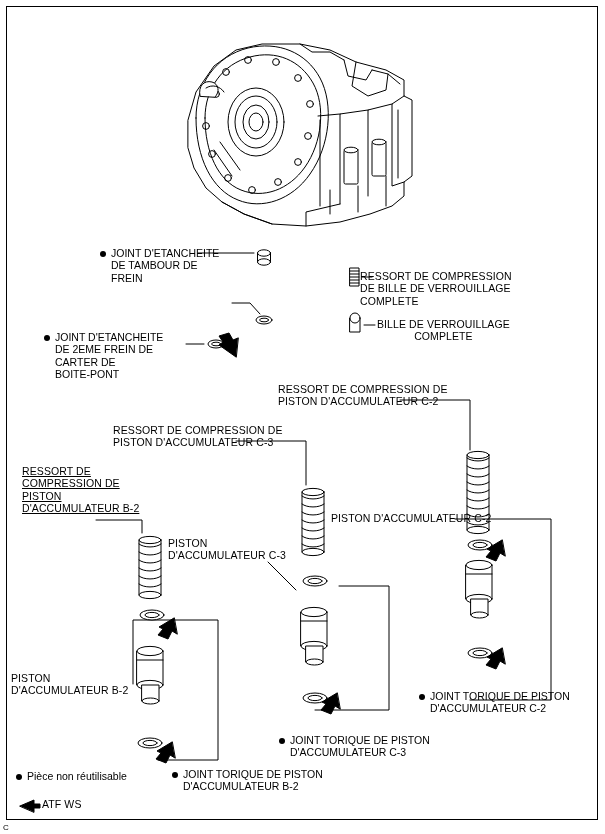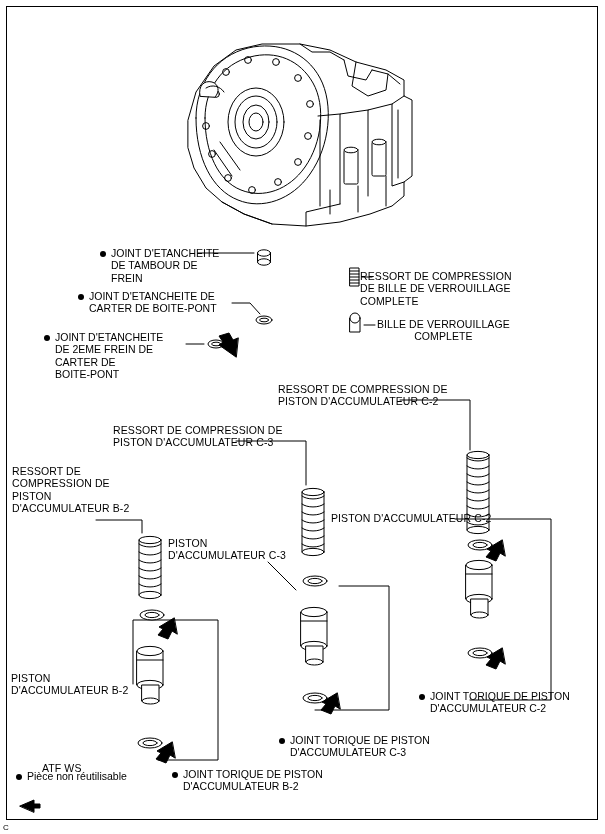--- a/index.html
+++ b/index.html
@@ -287,42 +287,40 @@
         <path d="M20 806 L34 800 L34 804 L40 804 L40 808 L34 808 L34 812 Z" fill="#000" stroke="#000"></path>
       </g>
 
     </g>
   </svg>
 
   <div class="bullet-lbl" style="left:100px; top:247px;">JOINT D'ETANCHEITE
 DE TAMBOUR DE
 FREIN</div>
 
-  <div class="bullet-lbl" style="left:78px; top:290px;">JOINT D'ETANCHEITE DE
-CARTER DE BOITE-PONT</div>
 
   <div class="bullet-lbl" style="left:44px; top:331px;">JOINT D'ETANCHEITE
 DE 2EME FREIN DE
 CARTER DE
 BOITE-PONT</div>
 
   <div class="lbl" style="left:360px; top:270px;">RESSORT DE COMPRESSION
 DE BILLE DE VERROUILLAGE
 COMPLETE</div>
 
   <div class="lbl" style="left:377px; top:318px;text-align:center;">BILLE DE VERROUILLAGE
 COMPLETE</div>
 
   <div class="lbl" style="left:278px; top:383px;">RESSORT DE COMPRESSION DE
 PISTON D'ACCUMULATEUR C-2</div>
 
   <div class="lbl" style="left:113px; top:424px;">RESSORT DE COMPRESSION DE
 PISTON D'ACCUMULATEUR C-3</div>
 
-  <div class="lbl" style="left:12px; top:465px;">RESSORT DE
+  <div class="lbl" style="left:22px; top:465px;text-decoration:underline;">RESSORT DE
 COMPRESSION DE
 PISTON
 D'ACCUMULATEUR B-2</div>
 
   <div class="lbl" style="left:331px; top:512px;">PISTON D'ACCUMULATEUR C-2</div>
 
   <div class="lbl" style="left:168px; top:537px;">PISTON
 D'ACCUMULATEUR C-3</div>
 
   <div class="lbl" style="left:11px; top:672px;">PISTON
@@ -332,16 +330,16 @@
 D'ACCUMULATEUR C-2</div>
 
   <div class="bullet-lbl" style="left:279px; top:734px;">JOINT TORIQUE DE PISTON
 D'ACCUMULATEUR C-3</div>
 
   <div class="bullet-lbl" style="left:172px; top:768px;">JOINT TORIQUE DE PISTON
 D'ACCUMULATEUR B-2</div>
 
   <div class="bullet-lbl" style="left:16px; top:770px;">Pièce non réutilisable</div>
 
-  <div class="lbl" style="left:42px; top:762px;">ATF WS</div>
+  <div class="lbl" style="left:42px; top:798px;">ATF WS</div>
 
   <div class="corner">C</div>
 </div>
 
 </body></html>

